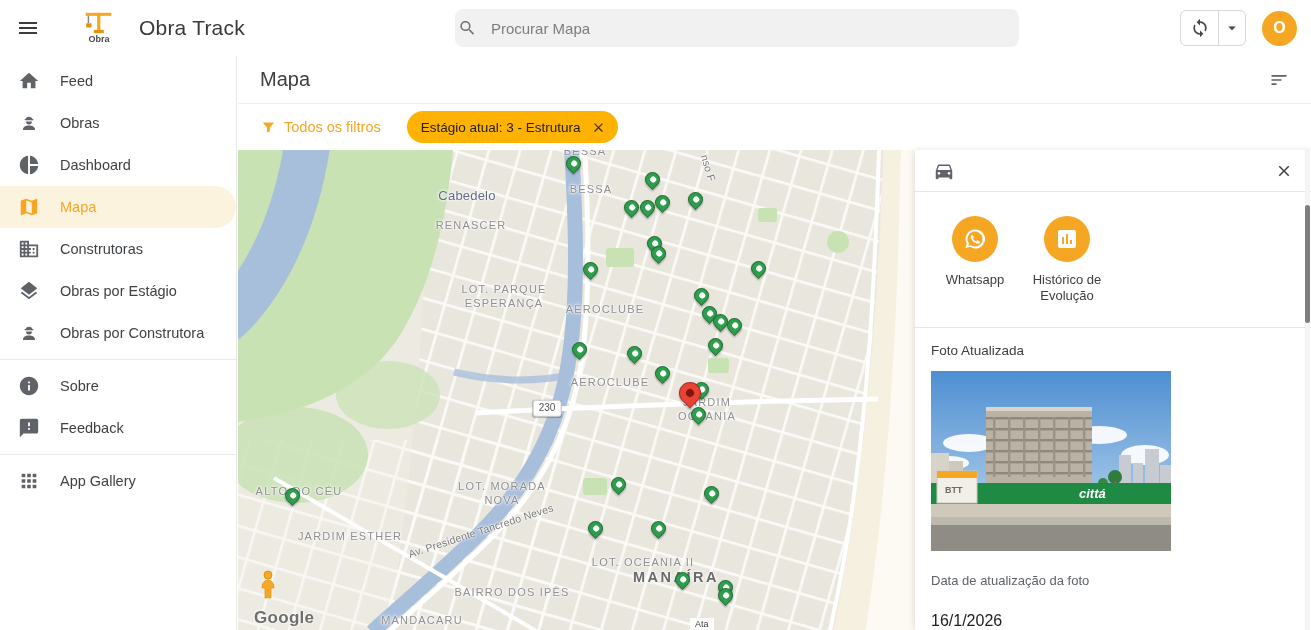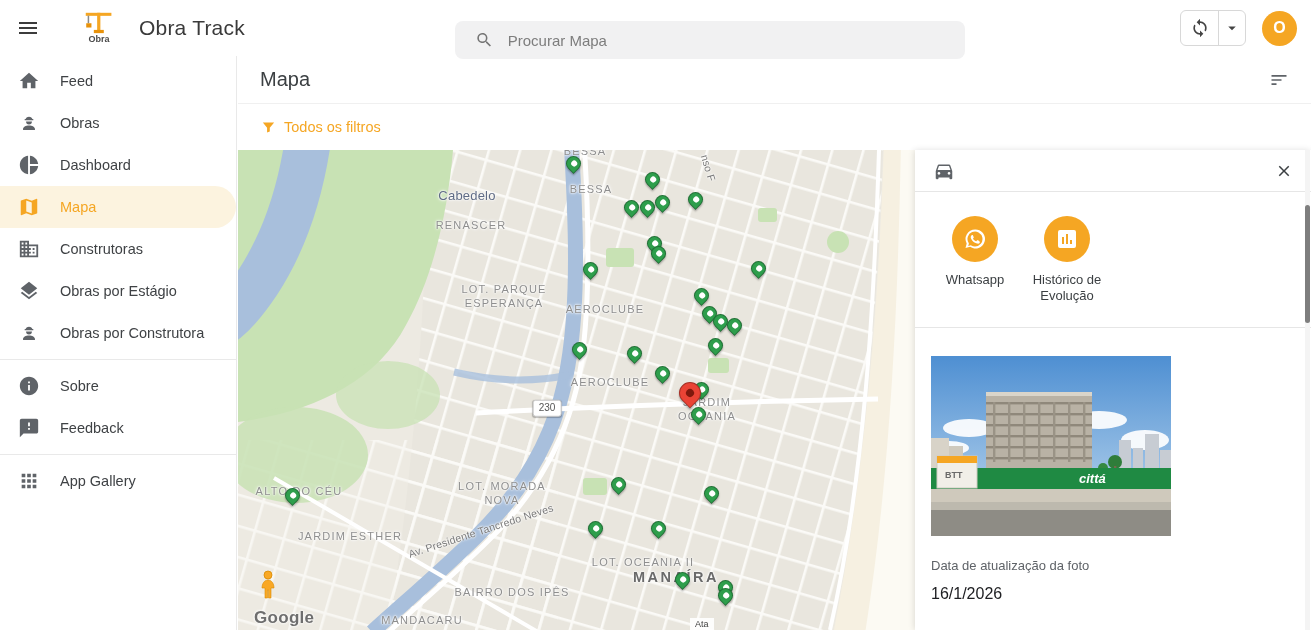--- a/index.html
+++ b/index.html
@@ -12,22 +12,22 @@
   html,body{margin:0;padding:0;}
   body{width:1311px;height:630px;overflow:hidden;position:relative;background:#fff;
        font-family:"Liberation Sans",sans-serif;color:#3C4043;}
 
   
   .topbar{position:absolute;top:0;left:0;width:1311px;height:56px;background:var(--topbar-bg);
           display:flex;align-items:center;z-index:40;}
   .hamburger{margin-left:15px;width:26px;height:26px;display:flex;align-items:center;justify-content:center;cursor:pointer;}
   .logo{margin-left:40px;width:38px;height:40px;display:flex;align-items:center;cursor:pointer;}
   .app-title{margin-left:20px;font-size:21px;color:#3a3a3a;font-weight:500;letter-spacing:.2px;}
-  .search{position:absolute;left:455px;top:9px;width:510px;height:38px;background:var(--search-bg);
-          border-radius:8px;display:flex;align-items:center;padding:0 10px 0 20px;margin-top:12px;}
+  .search{position:absolute;left:455px;top:9px;width:564px;height:38px;background:var(--search-bg);
+          border-radius:8px;display:flex;align-items:center;padding:0 10px 0 3px;}
   .search input{border:none;outline:none;background:transparent;margin-left:12px;font-size:15px;
                 color:#444;width:100%;font-family:inherit;}
   .search input::placeholder{color:#7d7d7d;}
   .topbar-right{position:absolute;right:14px;top:10px;display:flex;align-items:center;gap:16px;}
   .sync-split{display:flex;align-items:center;height:36px;border:1px solid #D8D8D8;border-radius:6px;overflow:hidden;background:#fff;}
   .sync-btn{width:38px;height:36px;display:flex;align-items:center;justify-content:center;border-right:1px solid #D8D8D8;cursor:pointer;}
   .sync-caret{width:26px;height:36px;display:flex;align-items:center;justify-content:center;cursor:pointer;}
   .avatar{width:35px;height:35px;border-radius:50%;background:var(--accent);color:#fff;display:flex;
           align-items:center;justify-content:center;font-size:16px;font-weight:bold;cursor:pointer;}
 
@@ -87,21 +87,21 @@
   .panel-actions{display:flex;padding:24px 0 22px 14px;border-bottom:1px solid #E6E6E6;}
   .action{width:92px;display:flex;flex-direction:column;align-items:center;text-align:center;cursor:pointer;}
   .action-circle{width:46px;height:46px;border-radius:50%;background:var(--accent);display:flex;
                  align-items:center;justify-content:center;}
   .action-circle svg{width:24px;height:24px;fill:#fff;}
   .action-label{margin-top:10px;font-size:13px;color:#3C4043;line-height:1.25;}
   .panel-body{padding:15px 16px;}
   .section-title{font-size:13.5px;color:#3C4043;}
   .photo{margin-top:13px;width:240px;height:180px;display:block;cursor:pointer;}
   .date-label{margin-top:22px;font-size:13px;color:#5F6368;}
-  .date-value{margin-top:12px;font-size:16px;color:#202124;}
+  .date-value{margin-top:24px;font-size:16px;color:#202124;}
   .panel-track{position:absolute;right:1px;top:0;width:5px;height:100%;background:#F4F4F4;}
   .panel-thumb{position:absolute;right:1px;top:55px;width:5px;height:118px;background:#7E7E7E;border-radius:3px;cursor:pointer;}
 </style>
 </head>
 <body>
 
 <div class="topbar">
   <div class="hamburger">
     <svg viewBox="0 0 24 24" width="24" height="24">
         <path fill="#3c3c3c" d="M3 6h18v2H3zm0 5h18v2H3zm0 5h18v2H3z"></path>
@@ -238,20 +238,28 @@
       </svg>
     </div>
   </div>
 
   <div class="filter-row">
     <div class="all-filters">
       <svg viewBox="0 0 24 24" width="17" height="17">
         <path fill="var(--accent)" d="M4 5h16l-6.2 7.3v5.2L10 19v-6.7z"></path>
       </svg>
       <span>Todos os filtros</span>
+    </div>
+    <div class="chip">
+      <span>Estágio atual: 3 - Estrutura</span>
+      <span class="chip-close">
+        <svg viewBox="0 0 24 24" width="15" height="15">
+            <path fill="#333" d="M19 6.4L17.6 5 12 10.6 6.4 5 5 6.4 10.6 12 5 17.6 6.4 19 12 13.4 17.6 19 19 17.6 13.4 12z"></path>
+          </svg>
+      </span>
     </div>
   </div>
 
   <div class="map-wrap">
     <svg class="map-art" viewBox="0 0 1073 480" preserveAspectRatio="none">
       <defs>
         <pattern id="streets" width="30" height="30" patternUnits="userSpaceOnUse" patternTransform="rotate(16)">
           <rect width="30" height="2.6" y="0" fill="#FBFAF7"></rect>
           <rect width="2.6" height="30" x="0" fill="#FBFAF7"></rect>
         </pattern>
@@ -423,20 +431,21 @@
         <div class="action-circle">
           <svg viewBox="0 0 24 24">
               <path d="M19 3H5a2 2 0 0 0-2 2v14a2 2 0 0 0 2 2h14a2 2 0 0 0 2-2V5a2 2 0 0 0-2-2zM9 17H7v-7h2v7zm4 0h-2V7h2v10zm4 0h-2v-4h2v4z"></path>
             </svg>
         </div>
         <div class="action-label">Histórico de Evolução</div>
       </div>
     </div>
 
     <div class="panel-body">
+      <div class="section-title">Foto Atualizada</div>
 
       <svg class="photo" viewBox="0 0 240 180" preserveAspectRatio="none">
         <defs>
           <linearGradient id="sky" x1="0" y1="0" x2="0" y2="1">
             <stop offset="0" stop-color="#4E8FD2"></stop>
             <stop offset="0.65" stop-color="#9CC2E6"></stop>
             <stop offset="1" stop-color="#CBDEF0"></stop>
           </linearGradient>
         </defs>
         <rect width="240" height="180" fill="url(#sky)"></rect>

